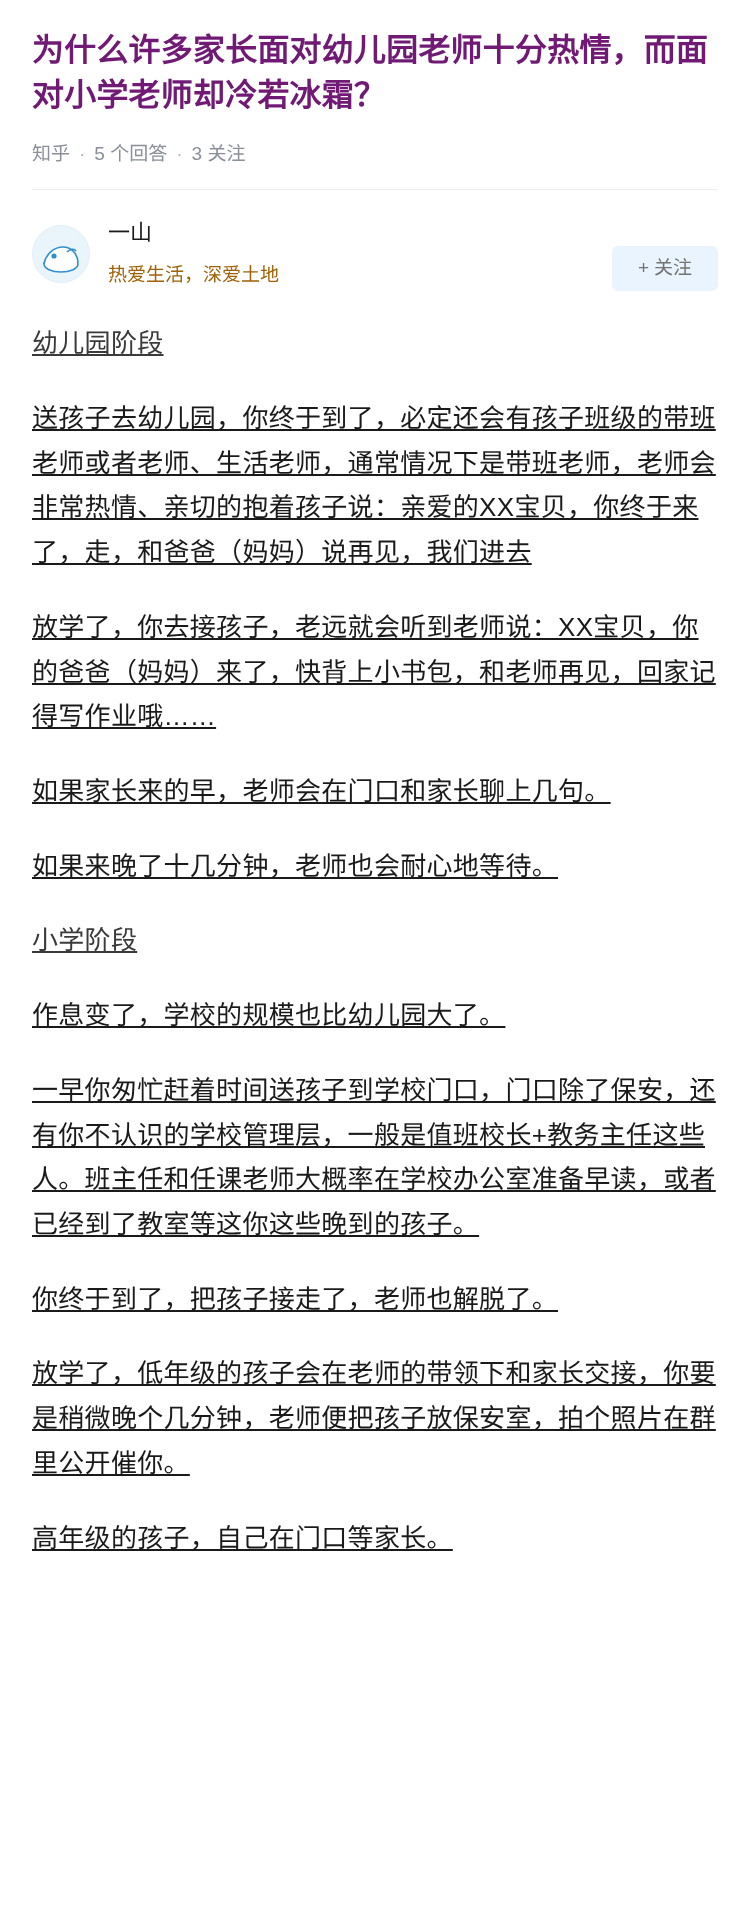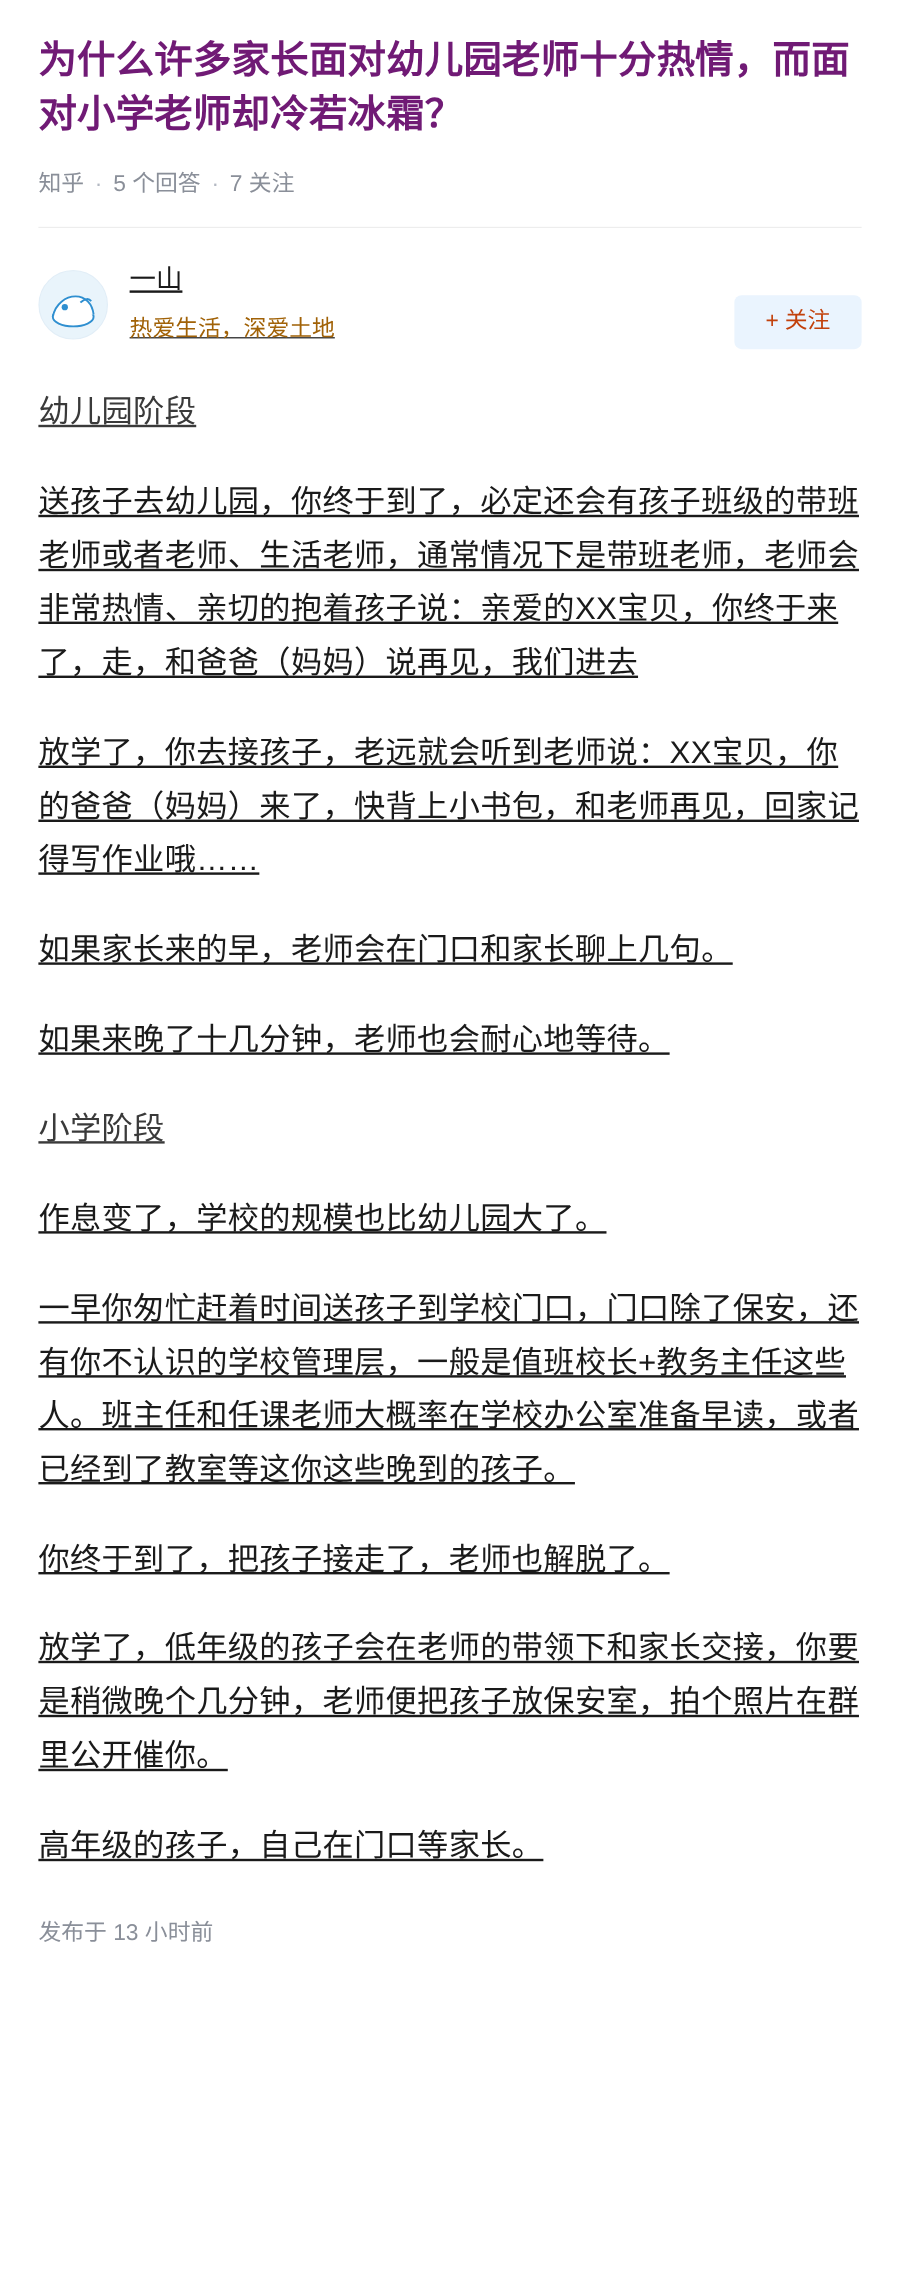--- a/index.html
+++ b/index.html
@@ -69,38 +69,37 @@
     position: relative;
     overflow: hidden;
     border: 1px solid #e2eef7;
     box-sizing: border-box;
   }
   .avatar svg { display: block; }
   .author-texts {
     margin-left: 18px;
     flex: 1 1 auto;
     min-width: 0;
-    text-decoration: underline;
   }
   .author-name {
     font-size: 22px;
     color: #1a1a1a;
     line-height: 1.3;
     font-weight: normal;
   }
   .author-bio {
     font-size: 19px;
     color: #a16207;
     line-height: 1.4;
     margin-top: 14px;
   }
   .follow-btn {
     flex: 0 0 auto;
     background: #eaf4fe;
-    color: #c2410c;
+    color: #737373;
     font-size: 19px;
     border: none;
     border-radius: 6px;
     padding: 11px 26px;
     cursor: pointer;
     line-height: 1.2;
     white-space: nowrap;
     font-family: inherit;
     margin-top: 30px;
   }
@@ -139,21 +138,21 @@
 
 <div class="page">
 
   <div class="question-block">
     <h1 class="question-title">为什么许多家长面对幼儿园老师十分热情，而面对小学老师却冷若冰霜？</h1>
     <div class="question-meta">
       <span>知乎</span>
       <span class="meta-sep">·</span>
       <span>5 个回答</span>
       <span class="meta-sep">·</span>
-      <span>7 关注</span>
+      <span>3 关注</span>
     </div>
     <div class="divider"></div>
   </div>
 
   <div class="author-row">
     <div class="avatar">
       <svg width="56" height="56" viewBox="0 0 56 56" aria-hidden="true">
         <rect x="0" y="0" width="56" height="56" fill="#e9f4fb"></rect>
         <ellipse cx="28" cy="38" rx="17" ry="8" fill="#ffffff" stroke="#2f8fd0" stroke-width="1.6"></ellipse>
         <path d="M11 38 C13 27 22 21 30 21 C38 21 44 27 45 36" fill="#ffffff" stroke="#2f8fd0" stroke-width="1.6"></path>
@@ -177,18 +176,14 @@
     <p>如果家长来的早，老师会在门口和家长聊上几句。</p>
     <p>如果来晚了十几分钟，老师也会耐心地等待。</p>
     <p class="section-head">小学阶段</p>
     <p>作息变了，学校的规模也比幼儿园大了。</p>
     <p>一早你匆忙赶着时间送孩子到学校门口，门口除了保安，还有你不认识的学校管理层，一般是值班校长+教务主任这些人。班主任和任课老师大概率在学校办公室准备早读，或者已经到了教室等这你这些晚到的孩子。</p>
     <p>你终于到了，把孩子接走了，老师也解脱了。</p>
     <p>放学了，低年级的孩子会在老师的带领下和家长交接，你要是稍微晚个几分钟，老师便把孩子放保安室，拍个照片在群里公开催你。</p>
     <p>高年级的孩子，自己在门口等家长。</p>
   </div>
 
-  <div class="answer-footer">
-    <span>发布于</span>
-    <span>13 小时前</span>
-  </div>
 
 </div>
 
 </body></html>

